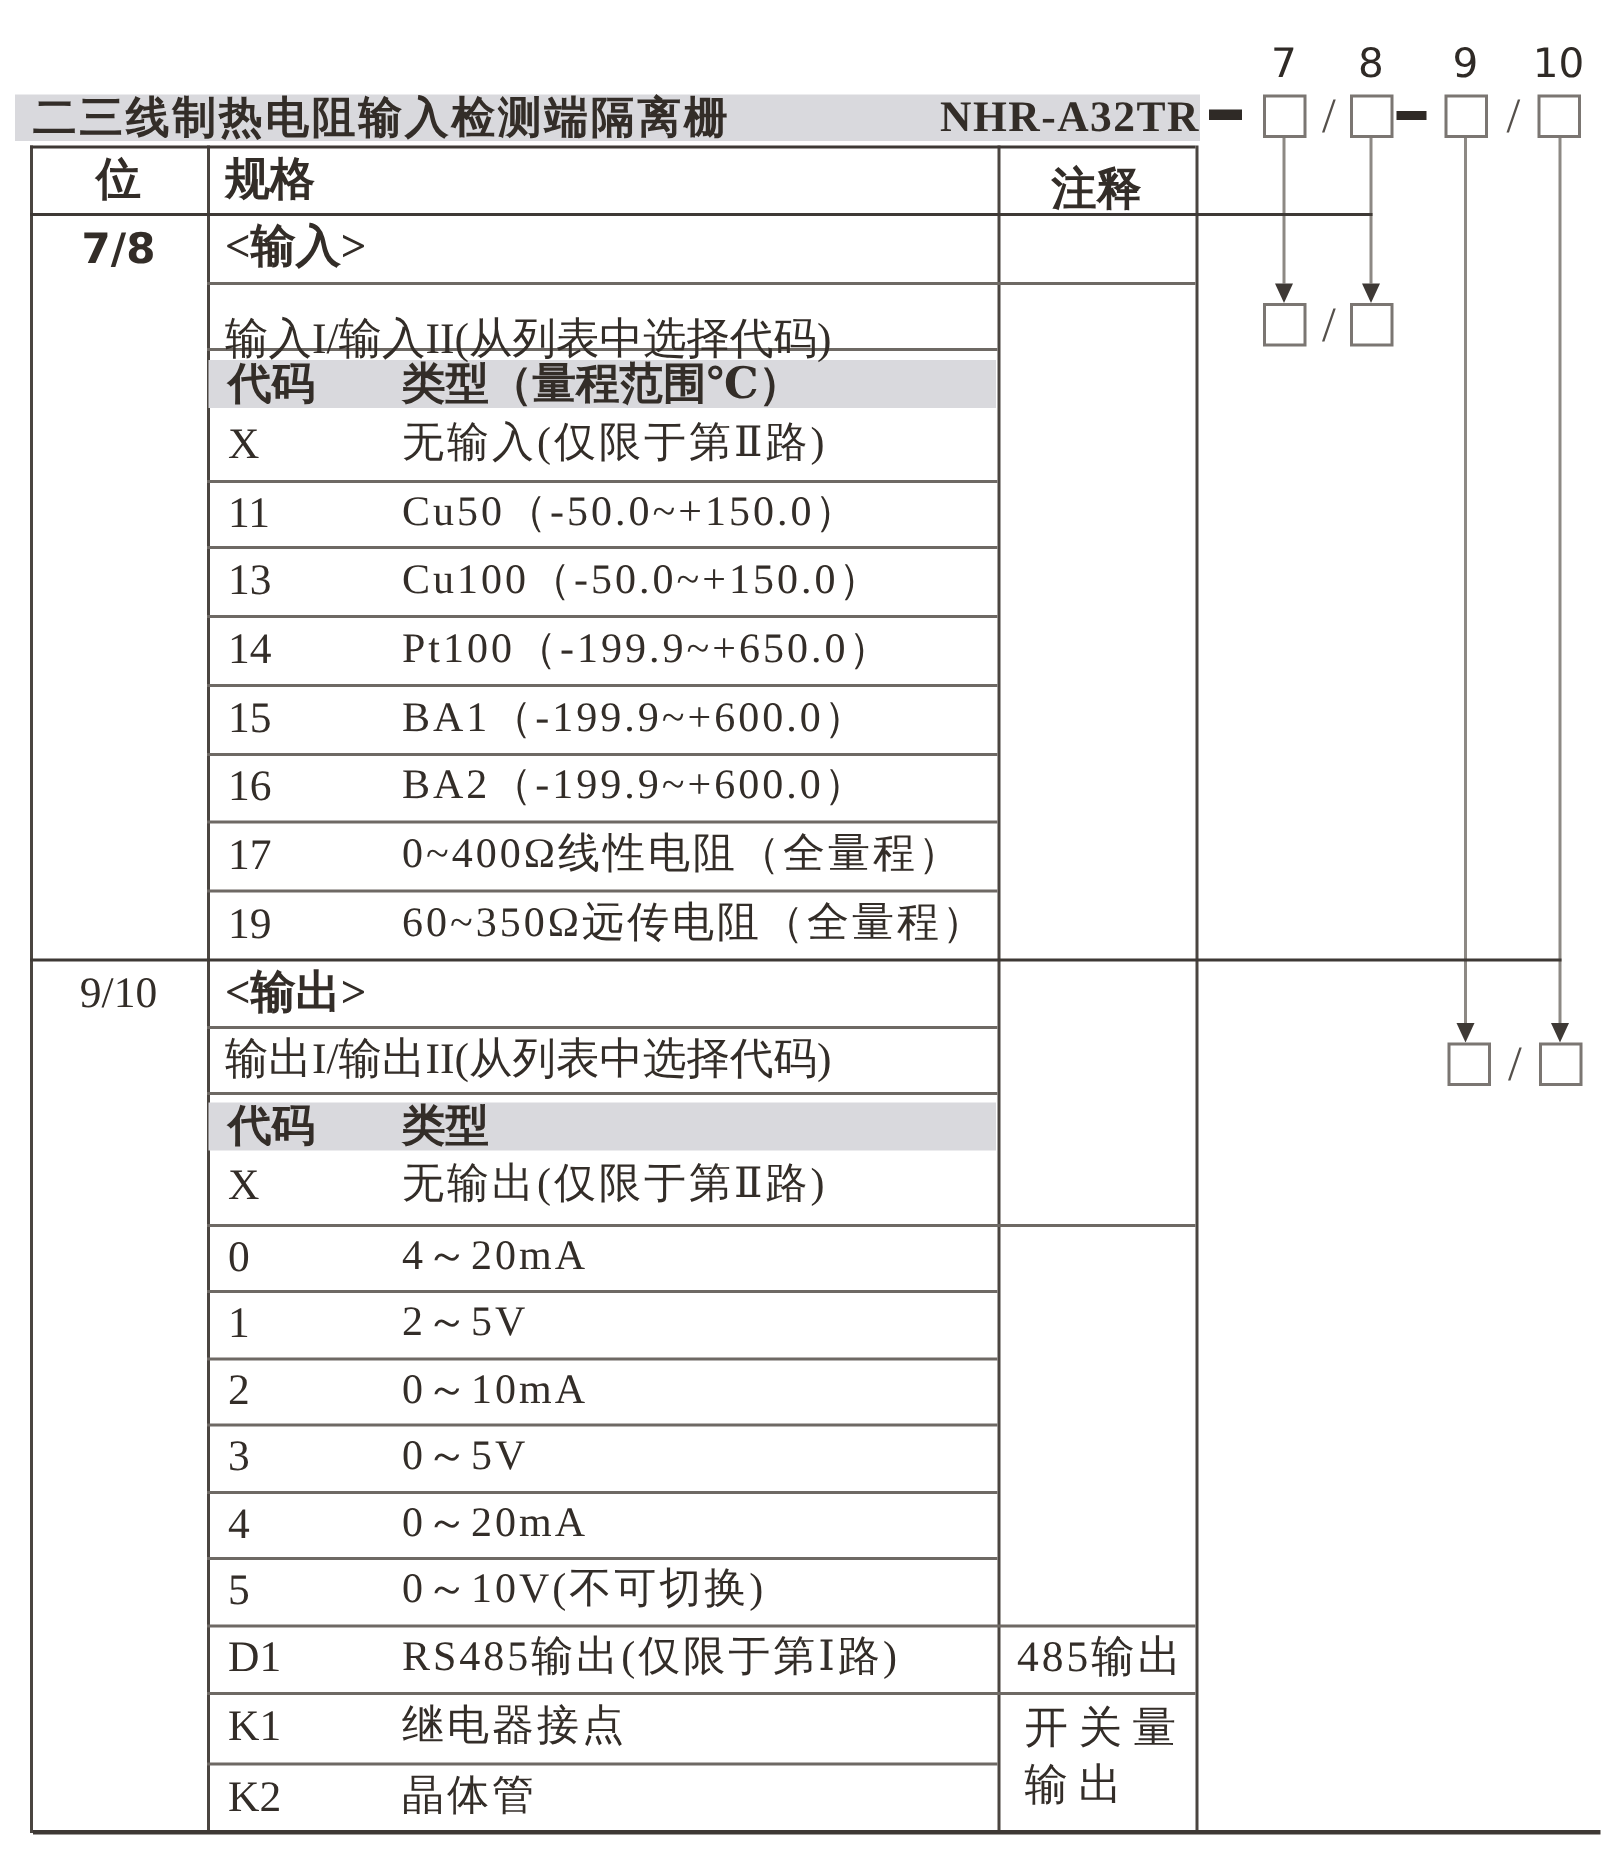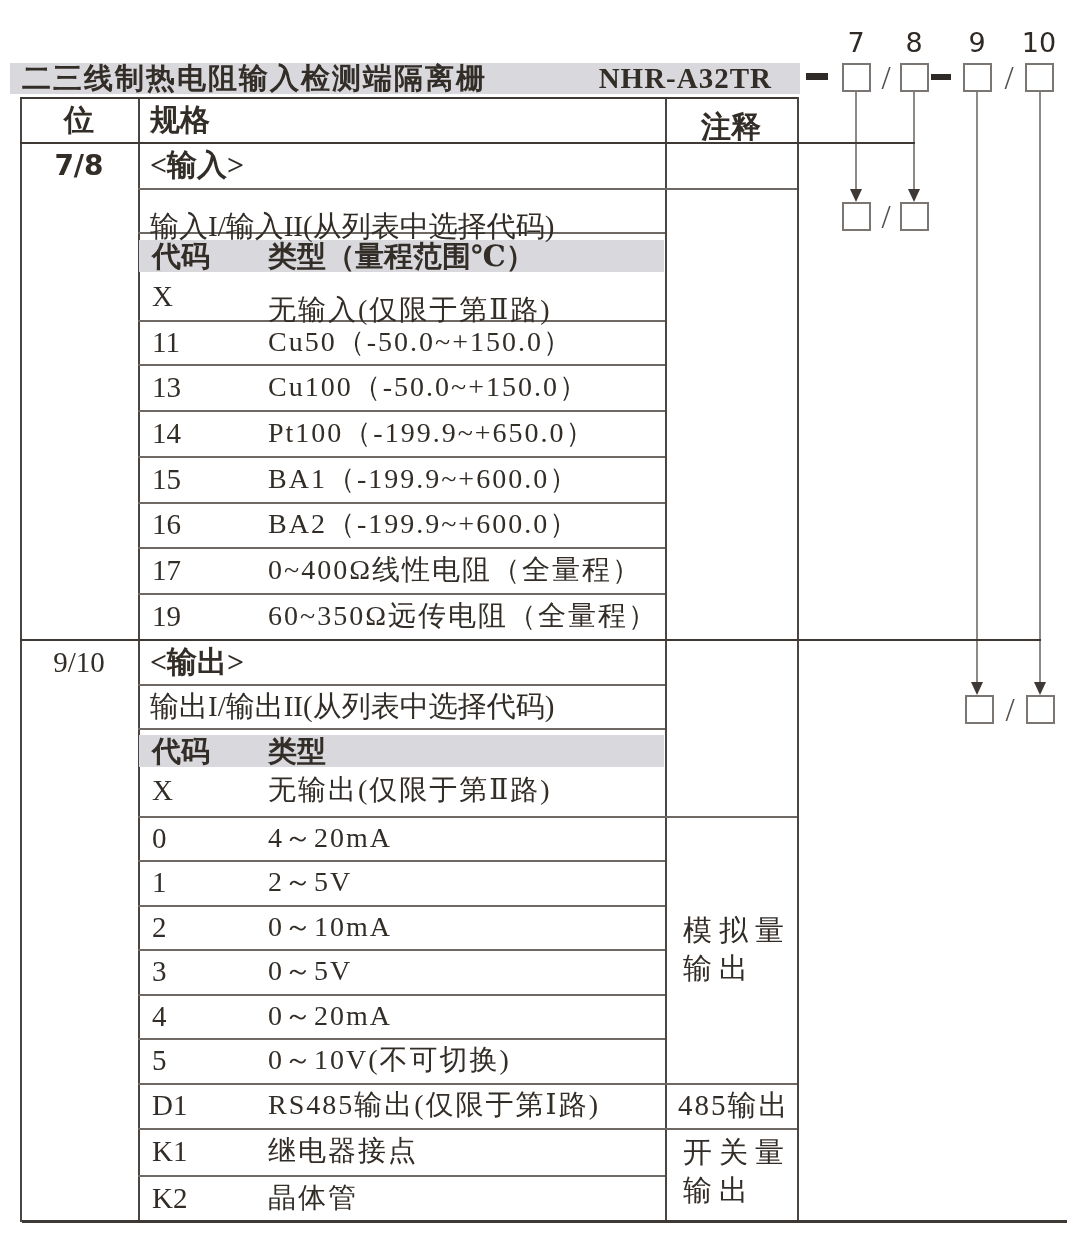--- a/index.html
+++ b/index.html
@@ -8,21 +8,21 @@
   
   .hline{position:absolute;height:2px;background:#6e6964;}
   .hline.strong{background:#3e3935;}
   .vline{position:absolute;width:2px;top:97px;height:1125px;background:#4a4540;}
   .thickrule{position:absolute;height:3px;background:#3e3935;}
   
   .graybar{position:absolute;left:139px;width:525px;height:32px;background:#d9d9dd;}
   .titlebar{position:absolute;left:10px;top:63px;width:790px;height:31px;background:#d9d9dd;
             display:flex;align-items:center;}
   .titlebar .doc-title{font-weight:bold;font-size:29px;letter-spacing:2px;padding-left:12px;white-space:nowrap;}
-  .titlebar .model{margin-left:auto;padding-right:28px;font-weight:bold;font-size:29px;letter-spacing:1px;}
+  .titlebar .model{margin-left:auto;font-weight:bold;font-size:29px;letter-spacing:1px;}
   
   .cell{position:absolute;height:44px;line-height:44px;font-size:29px;white-space:nowrap;}
   .code{left:152px;}
   .desc{left:268px;font-size:28px;letter-spacing:2px;}
   .bold{font-weight:bold;}
   .poscell{left:20px;width:118px;text-align:center;}
   .pos78{font-family:"DejaVu Sans","Liberation Sans",sans-serif;font-weight:600;font-size:28px;}
   .colhdr{font-weight:bold;font-size:30px;}
   .notecell{position:absolute;font-size:29px;letter-spacing:7px;line-height:38px;width:124px;}
   
@@ -114,21 +114,21 @@
   <div class="cell colhdr" style="left:150px;top:98px;">规格</div>
   <div class="cell colhdr" style="left:665px;top:105px;width:132px;text-align:center;">注释</div>
 
   <div class="cell poscell pos78" style="top:144px;">7/8</div>
   <div class="cell bold" style="left:150px;top:143px;font-size:30px;">&lt;输入&gt;</div>
   <div class="cell" style="left:150px;top:204px;">输入I/输入II(从列表中选择代码)</div>
   <div class="cell bold" style="left:152px;top:234px;">代码</div>
   <div class="cell bold" style="left:268px;top:234px;">类型（量程范围℃）</div>
 
   <div class="cell code" style="top:274px;">X</div>
-  <div class="cell desc" style="top:288px;">无输入(仅限于第Ⅱ路)</div>
+  <div class="cell desc" style="top:274px;">无输入(仅限于第Ⅱ路)</div>
   <div class="cell code" style="top:320px;">11</div>
   <div class="cell desc" style="top:320px;">Cu50（-50.0~+150.0）</div>
   <div class="cell code" style="top:365px;">13</div>
   <div class="cell desc" style="top:365px;">Cu100（-50.0~+150.0）</div>
   <div class="cell code" style="top:411px;">14</div>
   <div class="cell desc" style="top:411px;">Pt100（-199.9~+650.0）</div>
   <div class="cell code" style="top:457px;">15</div>
   <div class="cell desc" style="top:457px;">BA1（-199.9~+600.0）</div>
   <div class="cell code" style="top:502px;">16</div>
   <div class="cell desc" style="top:502px;">BA2（-199.9~+600.0）</div>
@@ -157,17 +157,16 @@
   <div class="cell desc" style="top:994px;">0～20mA</div>
   <div class="cell code" style="top:1038px;">5</div>
   <div class="cell desc" style="top:1038px;">0～10V(不可切换)</div>
   <div class="cell code" style="top:1083px;">D1</div>
   <div class="cell desc" style="top:1083px;">RS485输出(仅限于第Ⅰ路)</div>
   <div class="cell code" style="top:1129px;">K1</div>
   <div class="cell desc" style="top:1129px;">继电器接点</div>
   <div class="cell code" style="top:1176px;">K2</div>
   <div class="cell desc" style="top:1176px;">晶体管</div>
 
-  <div class="notecell" style="left:683px;top:911px;">模拟量输出</div>
   <div class="cell" style="left:678px;top:1083px;height:45px;line-height:45px;letter-spacing:2px;">485输出</div>
   <div class="notecell" style="left:683px;top:1133px;">开关量输出</div>
 
 </div>
 
 </body></html>

